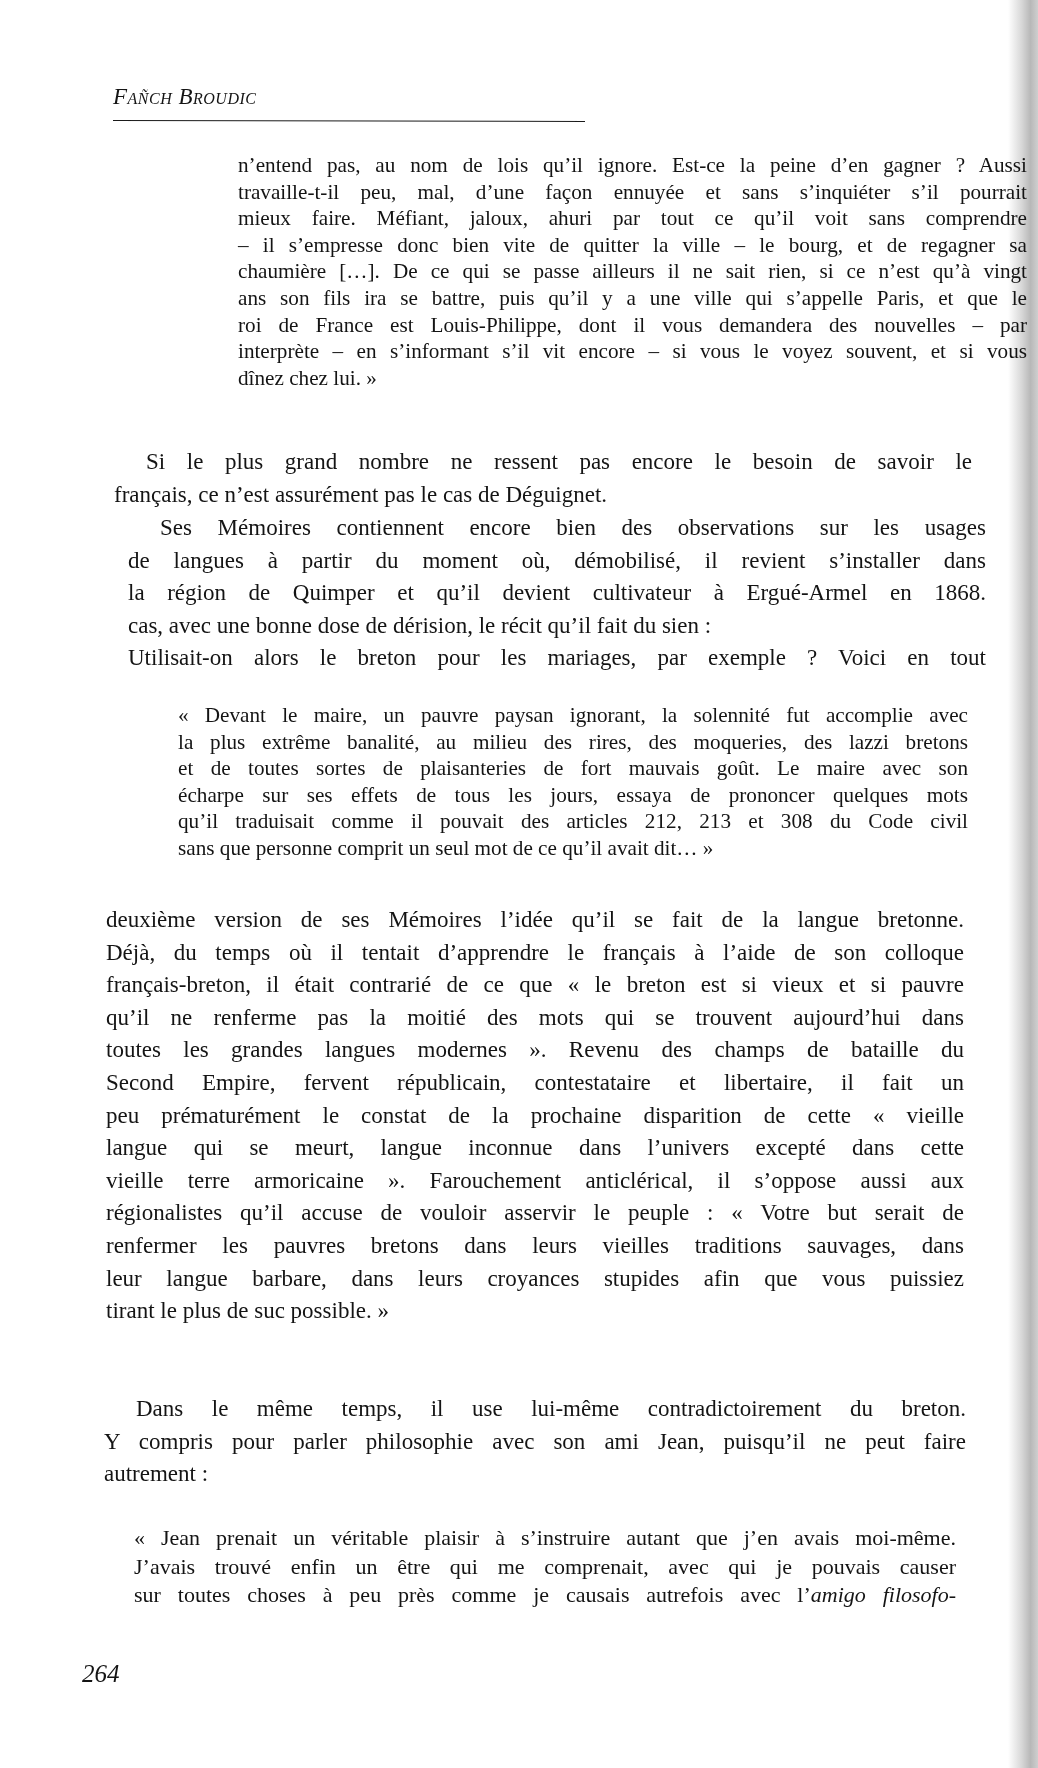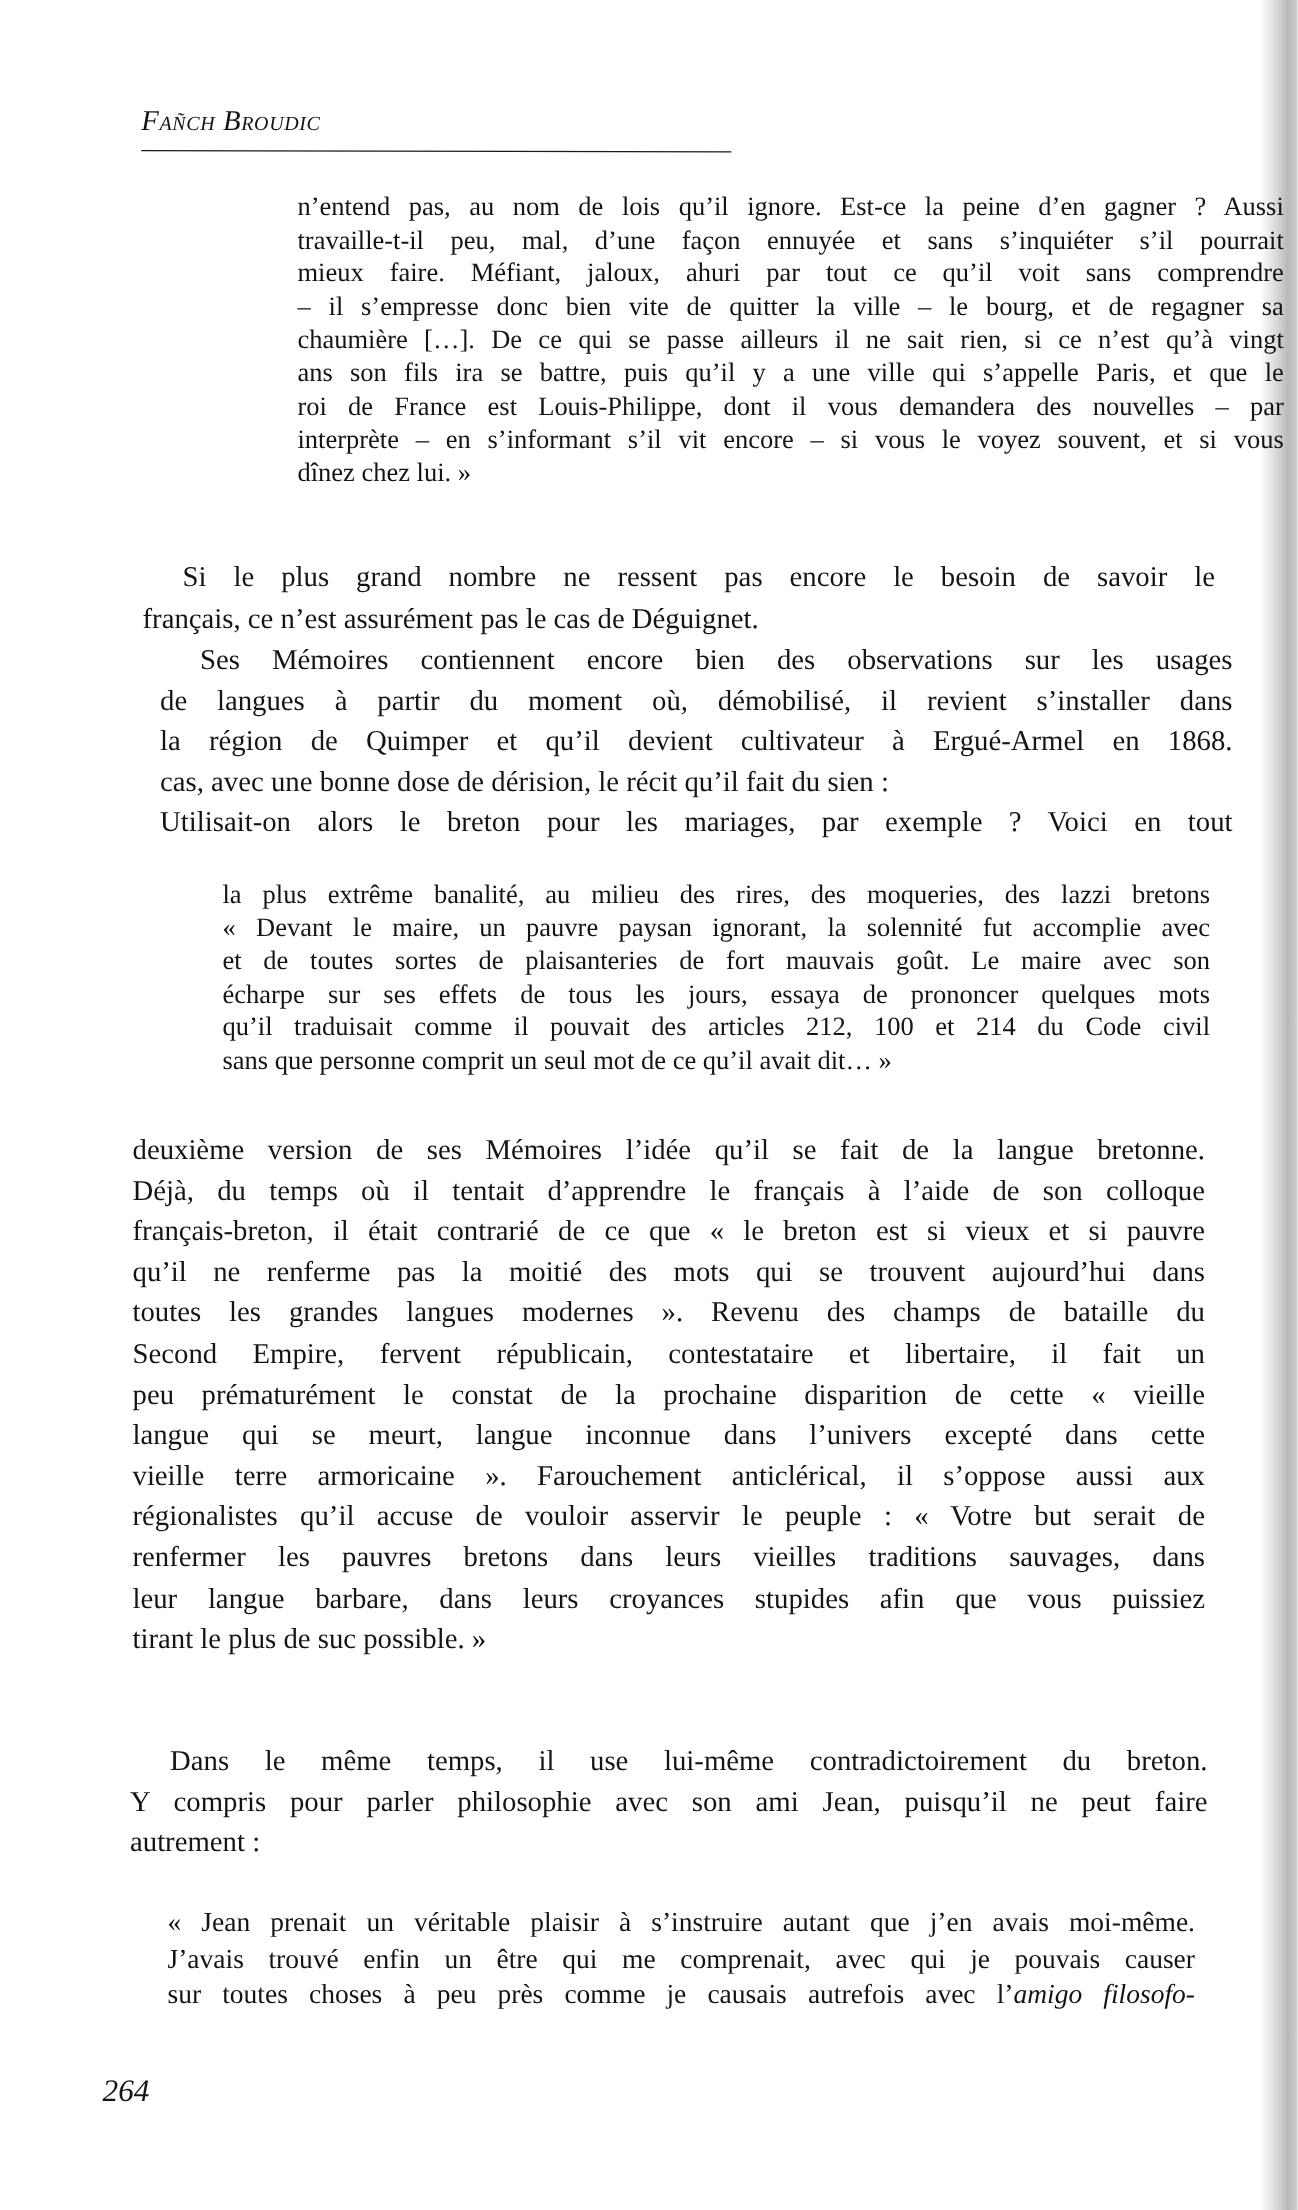--- a/index.html
+++ b/index.html
@@ -66,25 +66,25 @@
 
 <div class="body-text" style="left:128px; top:512px; width:858px;">
   <span class="line indent">Ses Mémoires contiennent encore bien des observations sur les usages</span>
   <span class="line">de langues à partir du moment où, démobilisé, il revient s’installer dans</span>
   <span class="line">la région de Quimper et qu’il devient cultivateur à Ergué-Armel en 1868.</span>
   <span class="line last">cas, avec une bonne dose de dérision, le récit qu’il fait du sien :</span>
   <span class="line">Utilisait-on alors le breton pour les mariages, par exemple ? Voici en tout</span>
 </div>
 
 <div class="quote" style="left:178px; top:702px; width:790px;">
+  <span class="line">« Devant le maire, un pauvre paysan ignorant, la solennité fut accomplie avec</span>
   <span class="line">la plus extrême banalité, au milieu des rires, des moqueries, des lazzi bretons</span>
-  <span class="line">« Devant le maire, un pauvre paysan ignorant, la solennité fut accomplie avec</span>
   <span class="line">et de toutes sortes de plaisanteries de fort mauvais goût. Le maire avec son</span>
   <span class="line">écharpe sur ses effets de tous les jours, essaya de prononcer quelques mots</span>
-  <span class="line">qu’il traduisait comme il pouvait des articles 212, 100 et 214 du Code civil</span>
+  <span class="line">qu’il traduisait comme il pouvait des articles 212, 213 et 308 du Code civil</span>
   <span class="line last">sans que personne comprit un seul mot de ce qu’il avait dit… »</span>
 </div>
 
 <div class="body-text" style="left:106px; top:904px; width:858px;">
   <span class="line">deuxième version de ses Mémoires l’idée qu’il se fait de la langue bretonne.</span>
   <span class="line">Déjà, du temps où il tentait d’apprendre le français à l’aide de son colloque</span>
   <span class="line">français-breton, il était contrarié de ce que « le breton est si vieux et si pauvre</span>
   <span class="line">qu’il ne renferme pas la moitié des mots qui se trouvent aujourd’hui dans</span>
   <span class="line">toutes les grandes langues modernes ». Revenu des champs de bataille du</span>
   <span class="line">Second Empire, fervent républicain, contestataire et libertaire, il fait un</span>

